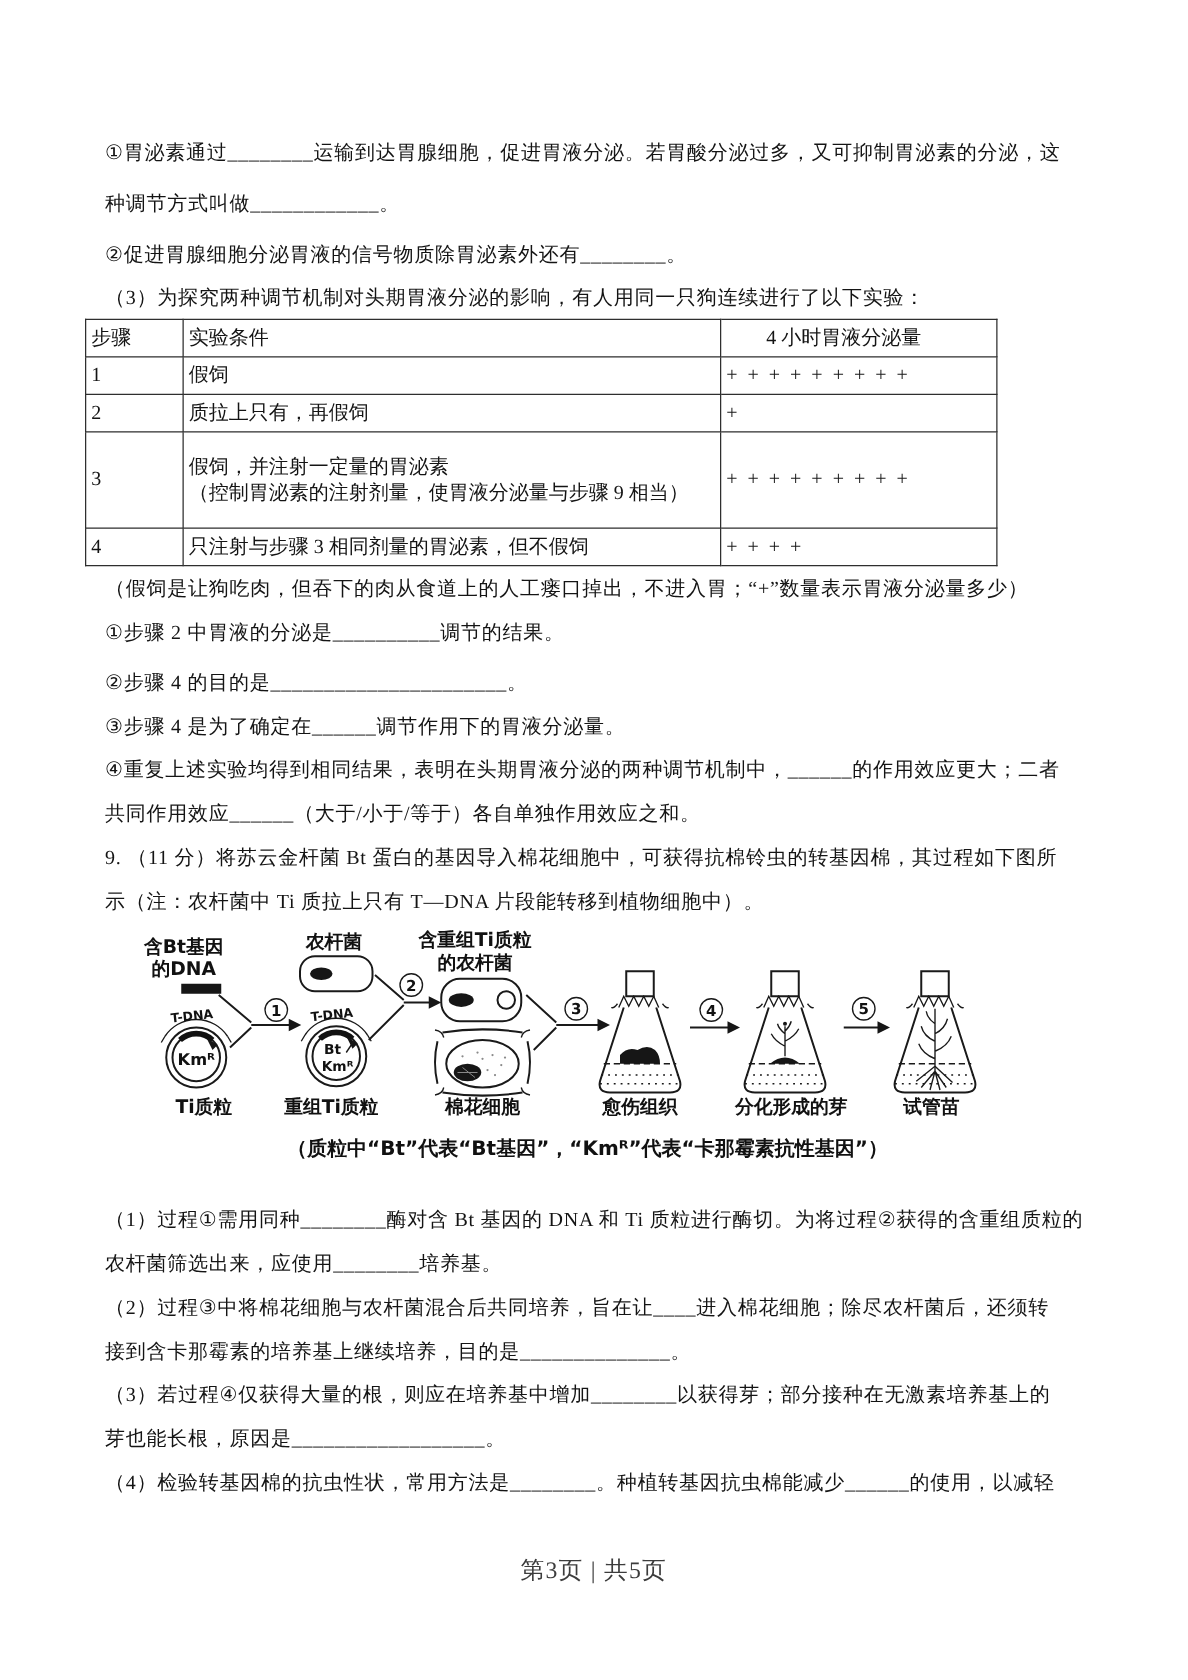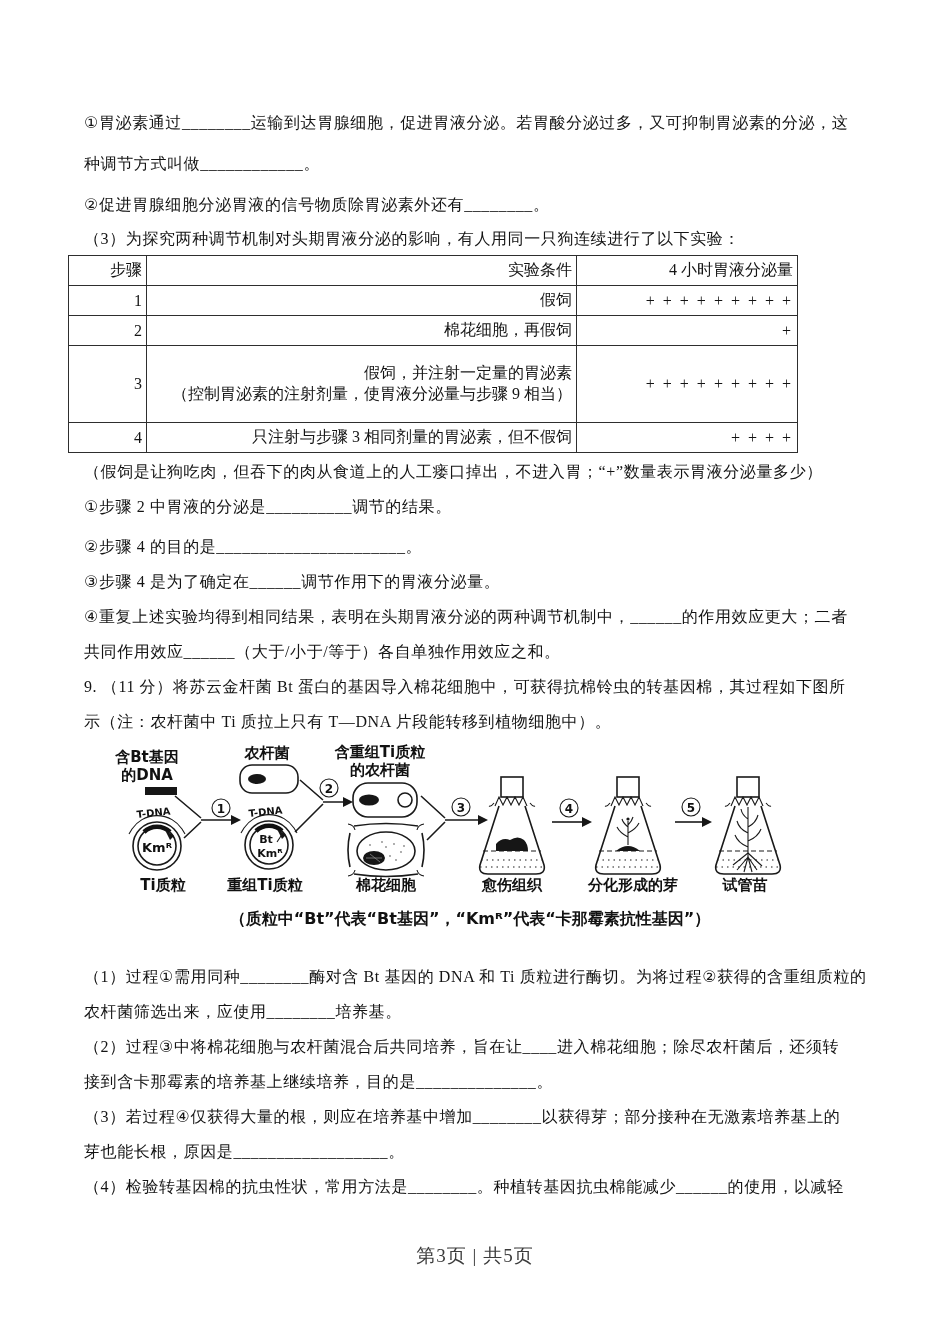--- a/index.html
+++ b/index.html
@@ -11,21 +11,21 @@
   .tline{
     position:absolute;left:84px;white-space:nowrap;
     font-size:16px;line-height:21px;letter-spacing:0.6px;
   }
   .exp-table{
     position:absolute;left:68px;top:255px;width:670px;
     border-collapse:collapse;table-layout:fixed;
     font-size:16px;color:#141414;
   }
   .exp-table th,.exp-table td{
-    border:1.4px solid #2e2e2e;text-align:right;vertical-align:middle;
+    border:1.4px solid #2e2e2e;text-align:left;vertical-align:middle;
     padding:2px 4px;font-weight:normal;
   }
   .exp-table .col-step{width:69px;}
   .exp-table .col-cond{width:421px;}
   .exp-table .col-res{width:180px;padding-left:36px;}
   .exp-table tr{height:30px;}
   .exp-table tr.tall{height:77px;}
   .plus{letter-spacing:2px;}
   .diagram{position:absolute;left:75px;top:738px;width:810px;height:200px;}
   .diagram text{
@@ -62,21 +62,21 @@
     <th class="col-cond">实验条件</th>
     <th class="col-res">4 小时胃液分泌量</th>
   </tr>
   <tr>
     <td>1</td>
     <td>假饲</td>
     <td class="plus">+ + + + + + + + +</td>
   </tr>
   <tr>
     <td>2</td>
-    <td>棉花细胞，再假饲</td>
+    <td>质拉上只有，再假饲</td>
     <td class="plus">+</td>
   </tr>
   <tr class="tall">
     <td>3</td>
     <td>
       <div>假饲，并注射一定量的胃泌素</div>
       <div>（控制胃泌素的注射剂量，使胃液分泌量与步骤 9 相当）</div>
     </td>
     <td class="plus">+ + + + + + + + +</td>
   </tr>

